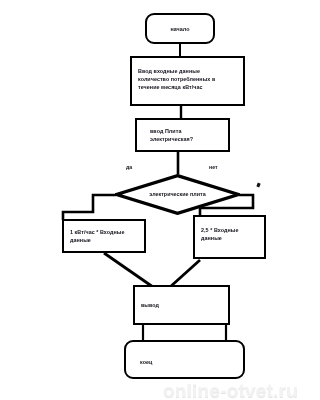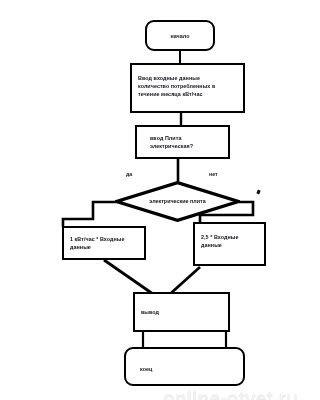--- a/index.html
+++ b/index.html
@@ -12,21 +12,21 @@
     height: 400px;
     position: relative;
     overflow: hidden;
     font-family: "Liberation Sans", sans-serif;
     -webkit-font-smoothing: antialiased;
   }
 
   #canvas {
     position: absolute;
     left: 0;
-    top: 11px;
+    top: 4px;
     width: 309px;
     height: 320px;
   }
 
   
   #connectors {
     position: absolute;
     left: 0;
     top: 0;
     width: 309px;

